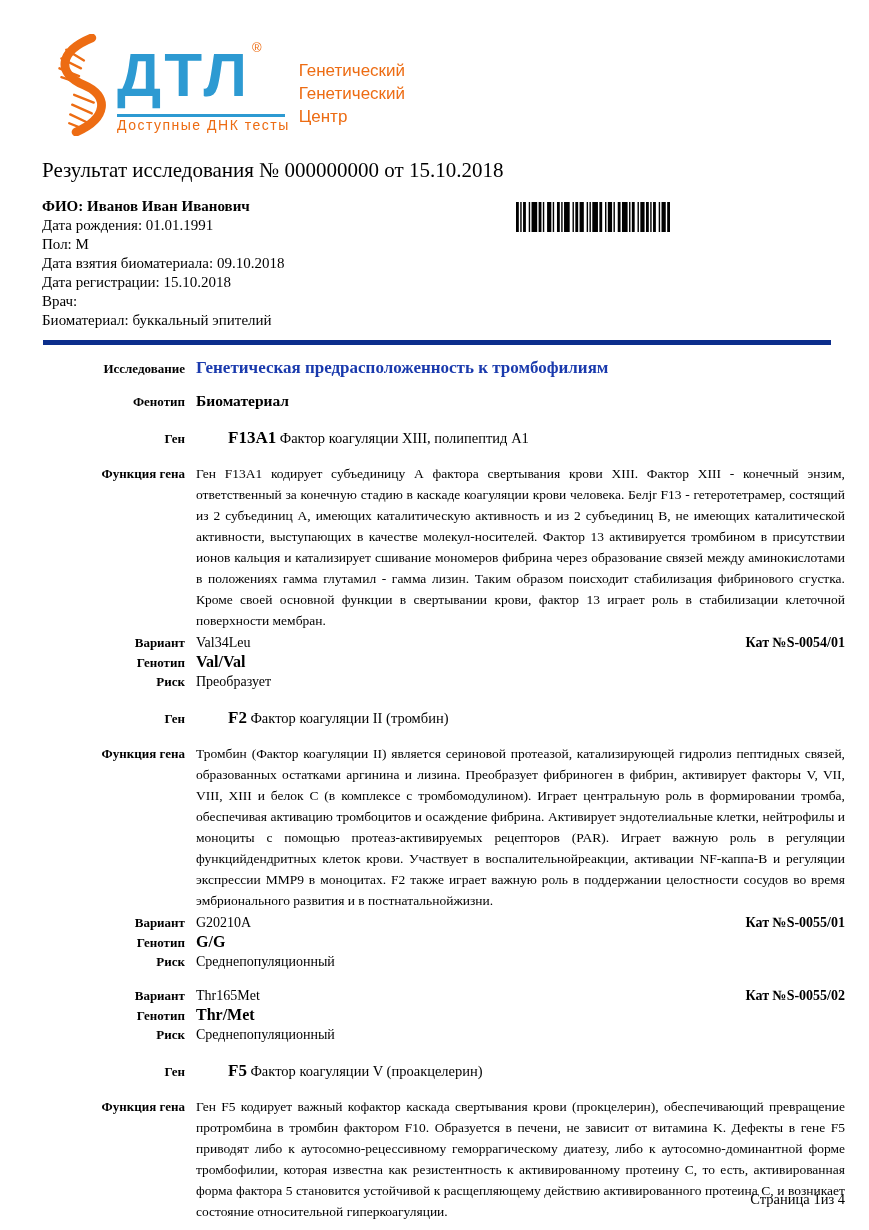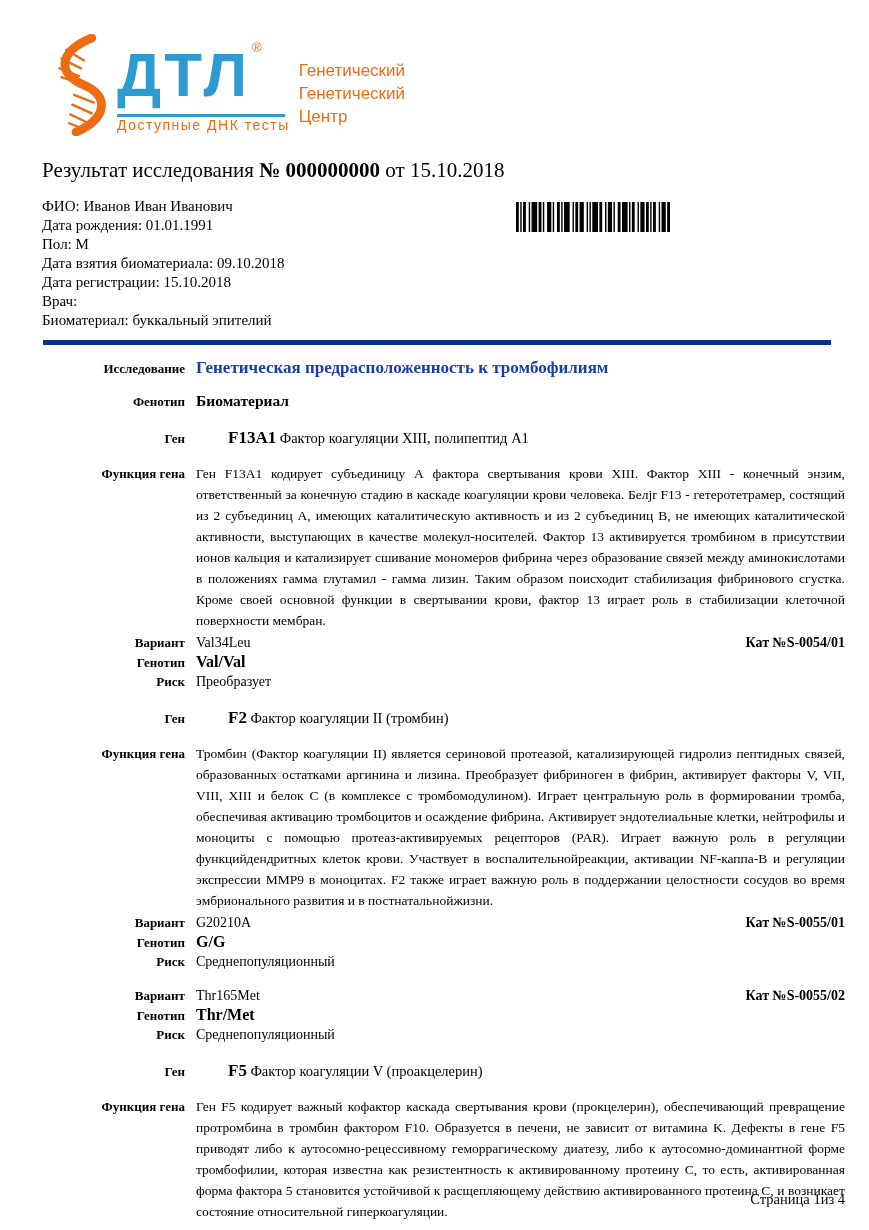--- a/index.html
+++ b/index.html
@@ -27,23 +27,23 @@
   .logo-tagline{
     font-family:"Liberation Sans",sans-serif;font-size:14px;color:var(--logo-orange);
     letter-spacing:1.5px;white-space:nowrap;
   }
   .center-lines{
     font-family:"Liberation Sans",sans-serif;font-size:17px;line-height:23px;
     color:var(--logo-orange);margin-left:9px;padding-top:17px;
   }
   
   .doc-title{position:absolute;left:42px;top:158px;font-size:21px;}
-  .doc-title .num{font-weight:bold;margin-top:20px;}
+  .doc-title .num{font-weight:normal;margin-top:20px;}
   .patient{position:absolute;left:42px;top:197px;font-size:15px;line-height:19px;}
-  .patient .fio{font-weight:normal;}
+  .patient .fio{font-weight:bold;}
   .barcode{position:absolute;left:516px;top:202px;width:154px;height:30px;}
   
   .rtable{position:absolute;left:43px;top:340px;width:802px;}
   .rtable-rule{height:5px;width:788px;background:var(--rule-navy);}
   .trow{display:flex;align-items:baseline;}
   .tlabel{flex:none;width:142px;text-align:right;font-weight:bold;font-size:13px;}
   .tcontent{flex:none;margin-left:11px;width:649px;font-size:14px;}
   .study-title{font-size:17px;font-weight:bold;color:var(--accent-blue);}
   .pheno-value{font-size:15.5px;font-weight:bold;}
   .gene-name{font-size:17px;font-weight:bold;}

